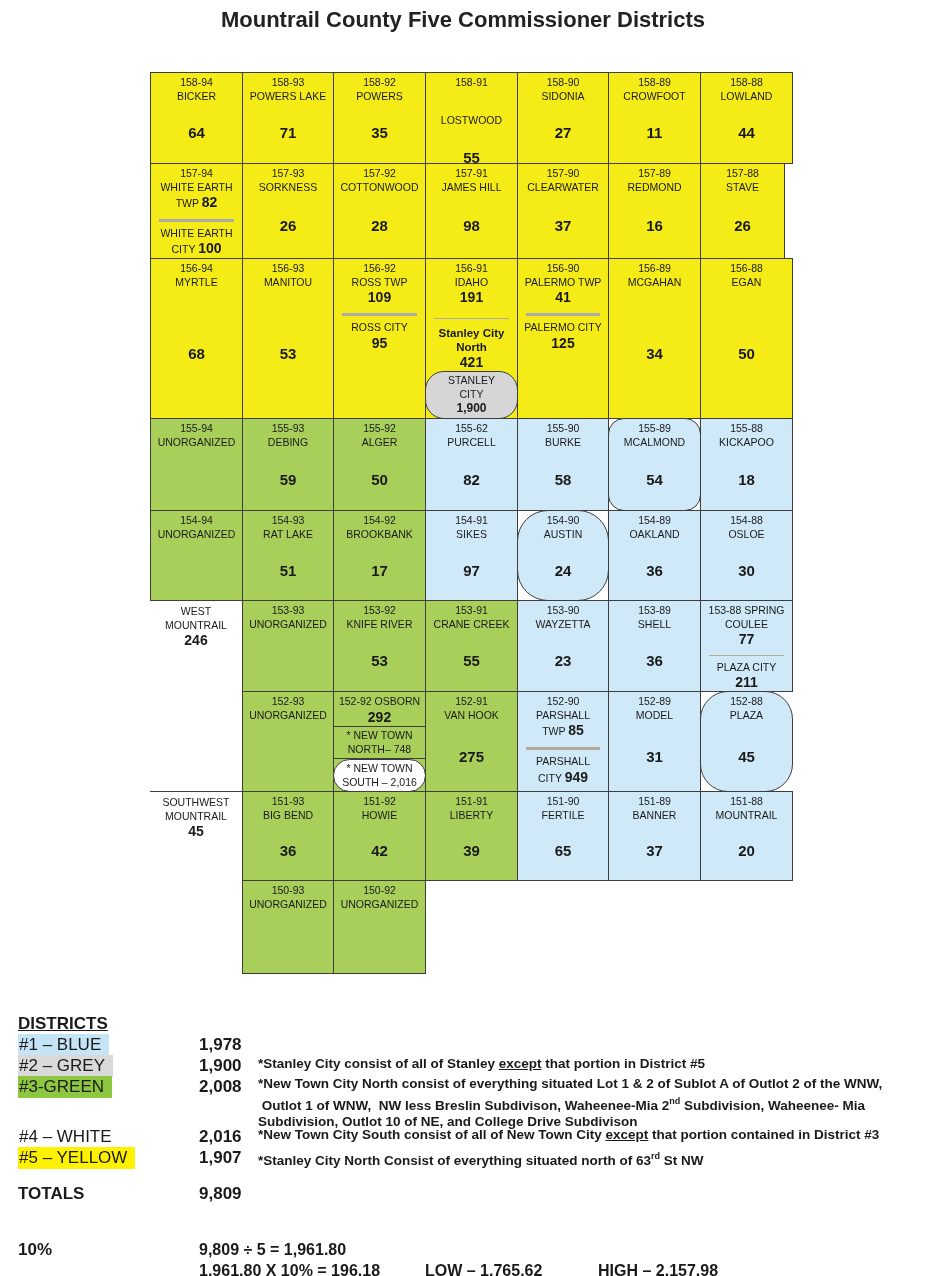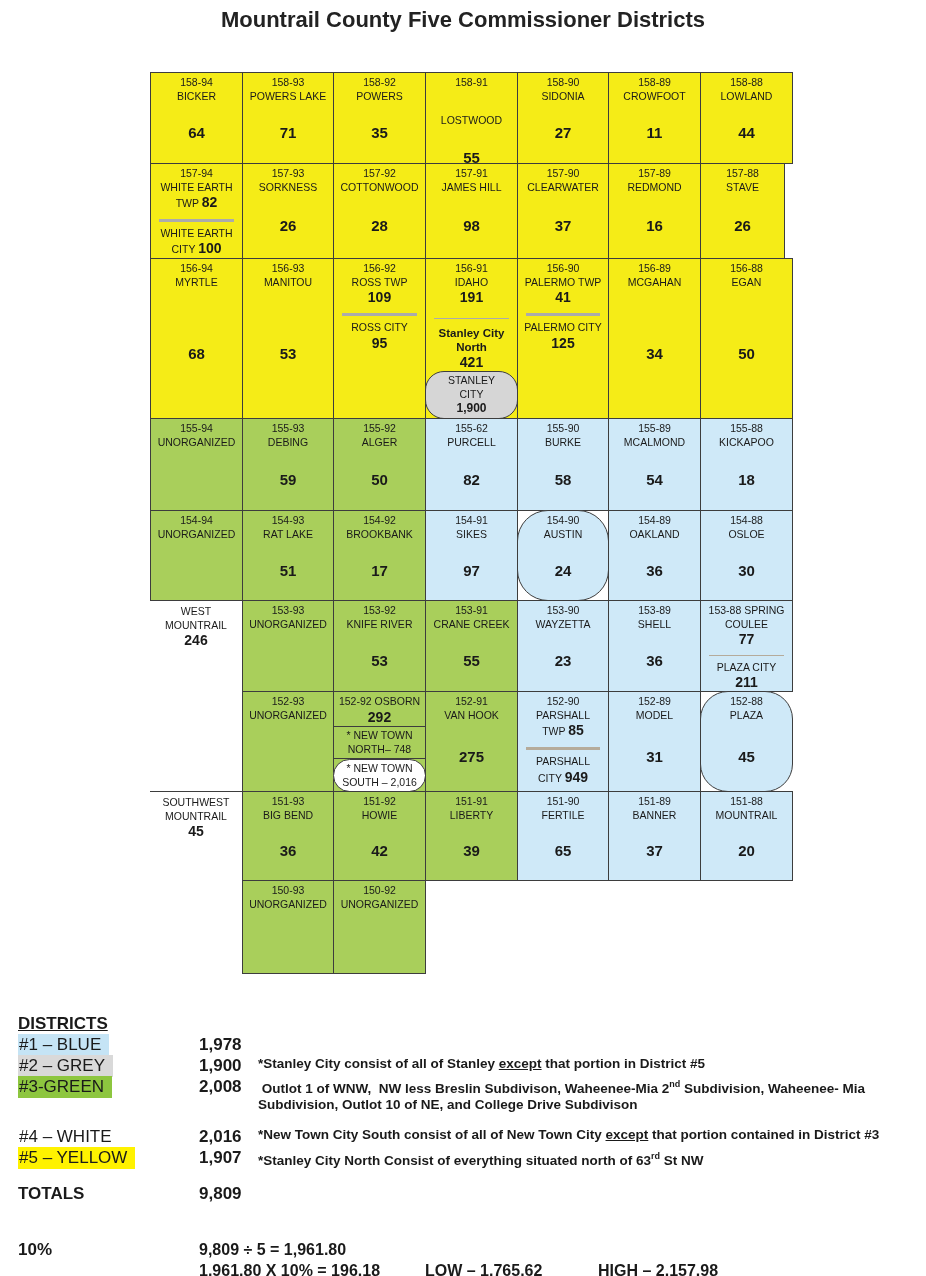--- a/index.html
+++ b/index.html
@@ -227,21 +227,21 @@
           <div class="t-num">82</div>
         </div>
       </div>
       <div class="cell" style="left: 517px; top: 418px; width: 92px; height: 93px; background: rgb(207, 233, 248);">
         <div class="t-code">155-90</div>
         <div class="t-name">BURKE</div>
         <div class="numwrap">
           <div class="t-num">58</div>
         </div>
       </div>
-      <div class="cell" style="left: 608px; top: 418px; width: 93px; height: 93px; background: rgb(207, 233, 248);">
+      <div class="cell" style="left: 608px; top: 418px; width: 93px; height: 93px; background: rgb(207, 233, 248); border-radius: 16px;">
         <div class="t-code">155-89</div>
         <div class="t-name">MCALMOND</div>
         <div class="numwrap">
           <div class="t-num">54</div>
         </div>
       </div>
       <div class="cell" style="left: 700px; top: 418px; width: 93px; height: 93px; background: rgb(207, 233, 248);">
         <div class="t-code">155-88</div>
         <div class="t-name">KICKAPOO</div>
         <div class="numwrap">
@@ -450,21 +450,21 @@
         <div class="lg-value" style="top: 1056px;">1,900</div>
         <div class="lg-label" style="top: 1077px;"><span class="hl" style="background: rgb(141, 198, 63);">#3-GREEN</span></div>
         <div class="lg-value" style="top: 1077px;">2,008</div>
         <div class="lg-label" style="top: 1127px;"><span class="hl">#4 – WHITE</span></div>
         <div class="lg-value" style="top: 1127px;">2,016</div>
         <div class="lg-label" style="top: 1148px;"><span class="hl" style="background: rgb(255, 242, 0);">#5 – YELLOW</span></div>
         <div class="lg-value" style="top: 1148px;">1,907</div>
       </div>
     <div id="notes">
         <div class="note" style="top: 1056px;"><div>*Stanley City consist of all of Stanley <u>except</u> that portion in District #5</div></div>
-        <div class="note" style="top: 1076px;"><div> Outlot 1 of WNW,  NW less Breslin Subdivison, Waheenee-Mia 2<sup>nd</sup> Subdivision, Waheenee- Mia</div><div>Subdivision, Outlot 10 of NE, and College Drive Subdivison</div></div>
+        <div class="note" style="top: 1076px;"><div>*New Town City North consist of everything situated Lot 1 &amp; 2 of Sublot A of Outlot 2 of the WNW,</div><div> Outlot 1 of WNW,  NW less Breslin Subdivison, Waheenee-Mia 2<sup>nd</sup> Subdivision, Waheenee- Mia</div><div>Subdivision, Outlot 10 of NE, and College Drive Subdivison</div></div>
         <div class="note" style="top: 1127px;"><div>*New Town City South consist of all of New Town City <u>except</u> that portion contained in District #3</div></div>
         <div class="note" style="top: 1148px;"><div>*Stanley City North Consist of everything situated north of 63<sup>rd</sup> St NW</div></div>
       </div>
     <div class="lg-label" style="top:1184px;font-weight:bold">TOTALS</div>
     <div class="lg-value" style="top:1184px">9,809</div>
     <div class="lg-label" style="top:1240px;font-weight:bold">10%</div>
     <div class="lg-calc" style="left:199px;top:1240px">9,809 ÷ 5 = 1,961.80</div>
     <div class="lg-calc" style="left:199px;top:1261px">1.961.80 X 10% = 196.18</div>
     <div class="lg-calc" style="left:425px;top:1261px">LOW – 1.765.62</div>
     <div class="lg-calc" style="left:598px;top:1261px">HIGH – 2.157.98</div>

